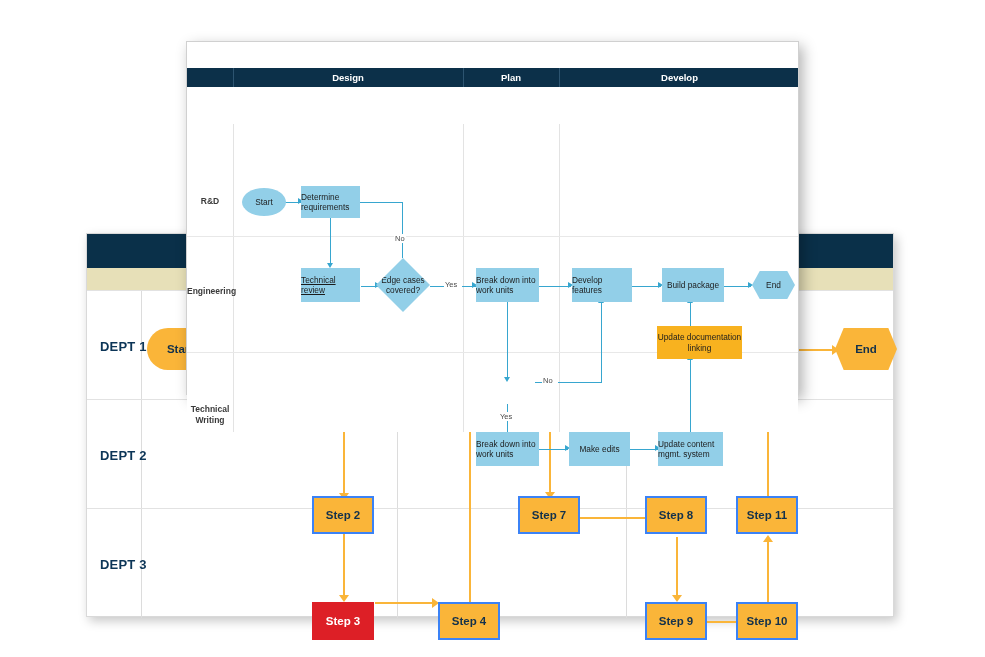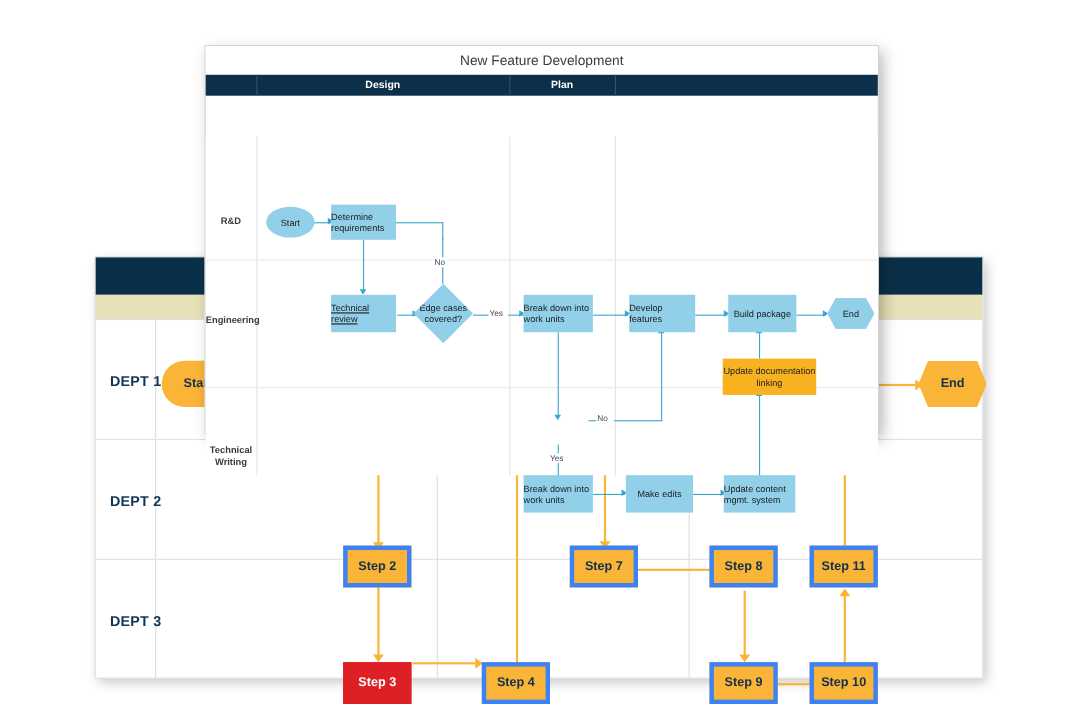--- a/index.html
+++ b/index.html
@@ -35,21 +35,21 @@
   }
   .vline{position:absolute;top:0;bottom:0;width:1px;background:#dcdcdc;}
   .hline{position:absolute;left:0;right:0;height:1px;background:#e2e2e2;}
 
   .deptlabel{
     position:absolute;font-size:13px;font-weight:bold;color:#0c3557;
     letter-spacing:.2px;
   }
 
   .orangebox{
-    position:absolute;background:#fab539;border:4px solid #3b82f6;
+    position:absolute;background:#fab539;border:2px solid #3b82f6;
     color:#13314b;font-size:11.5px;font-weight:bold;
     display:flex;align-items:center;justify-content:center;
     box-sizing:border-box;
   }
   .redbox{
     position:absolute;background:#dd1f26;border:1px solid #dd1f26;
     color:#ffffff;font-size:11.5px;font-weight:bold;
     display:flex;align-items:center;justify-content:center;
     box-sizing:border-box;
   }
@@ -223,28 +223,28 @@
         <span>Step 9</span>
       </div>
       <div class="orangebox" style="left:649px;top:312px;width:62px;height:38px;">
         <span>Step 10</span>
       </div>
     </div>
   </div>
 
   <div class="swim" id="fg-diagram">
 
-    <div id="fg-title">New Feature Development</div>
 
     <div id="fg-headbar">
       <div class="hsep" style="left:46px;"></div>
       <div class="hsep" style="left:276px;"></div>
       <div class="hsep" style="left:372px;"></div>
       <div class="hcell" style="left:46px;width:230px;">Design</div>
       <div class="hcell" style="left:276px;width:96px;">Plan</div>
+      <div class="hcell" style="left:372px;width:241px;">Develop</div>
     </div>
 
     <div id="fg-body">
 
       <div class="fgvline" style="left:46px;"></div>
       <div class="fgvline" style="left:276px;"></div>
       <div class="fgvline" style="left:372px;"></div>
 
       <div class="fghline" style="top:112px;"></div>
       <div class="fghline" style="top:228px;"></div>

